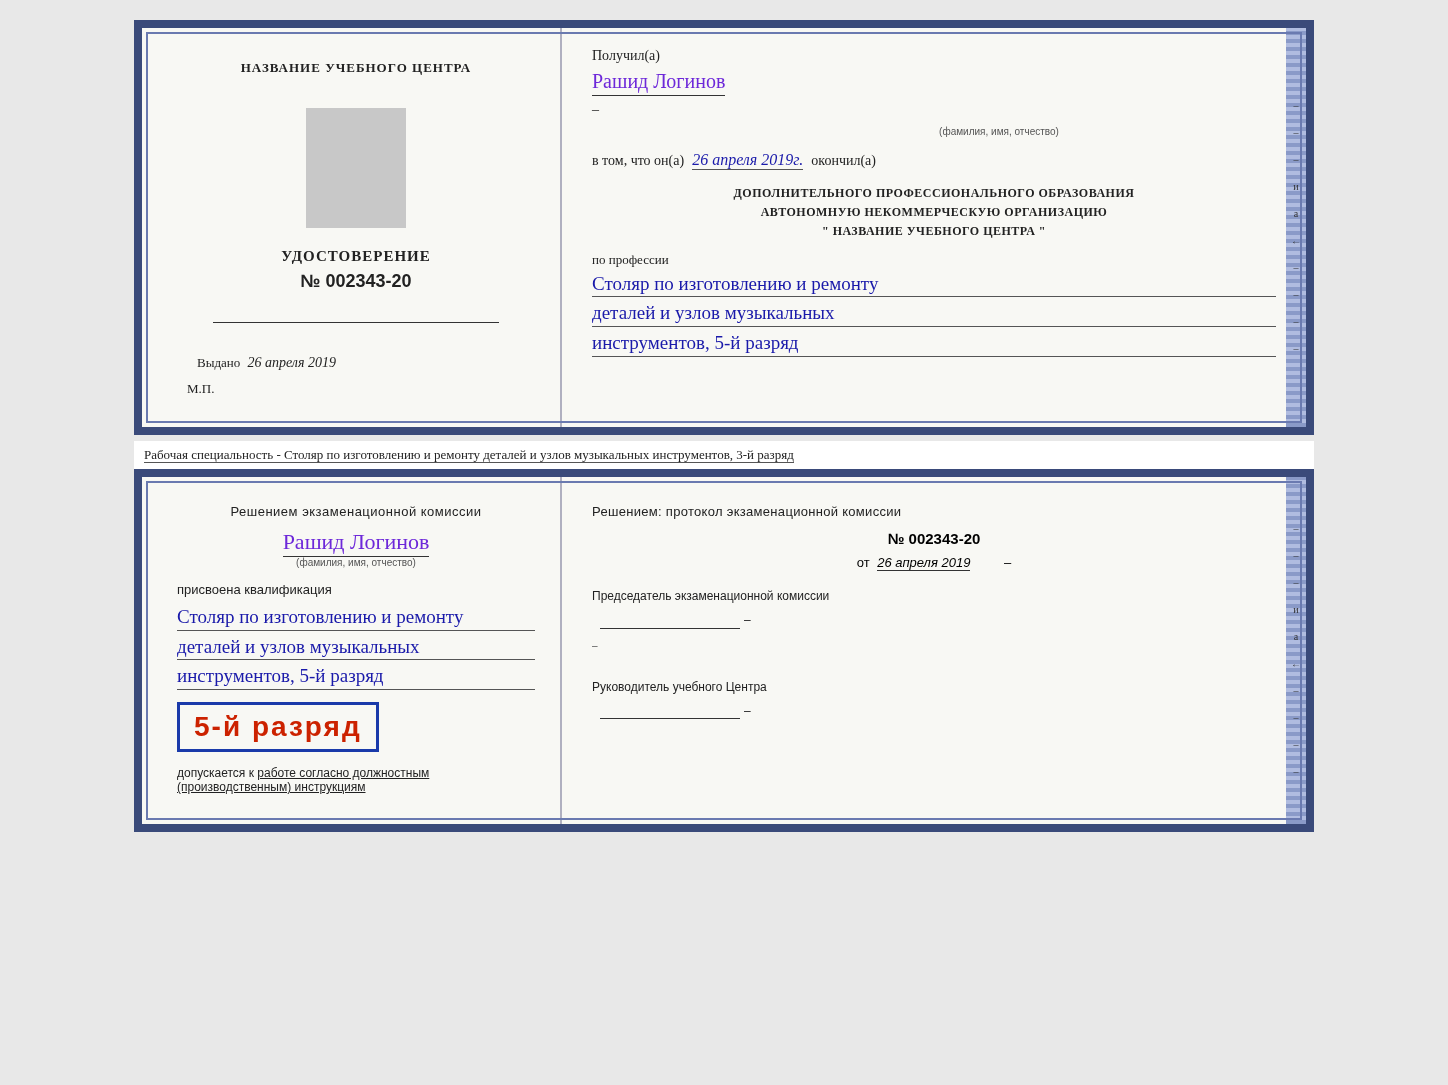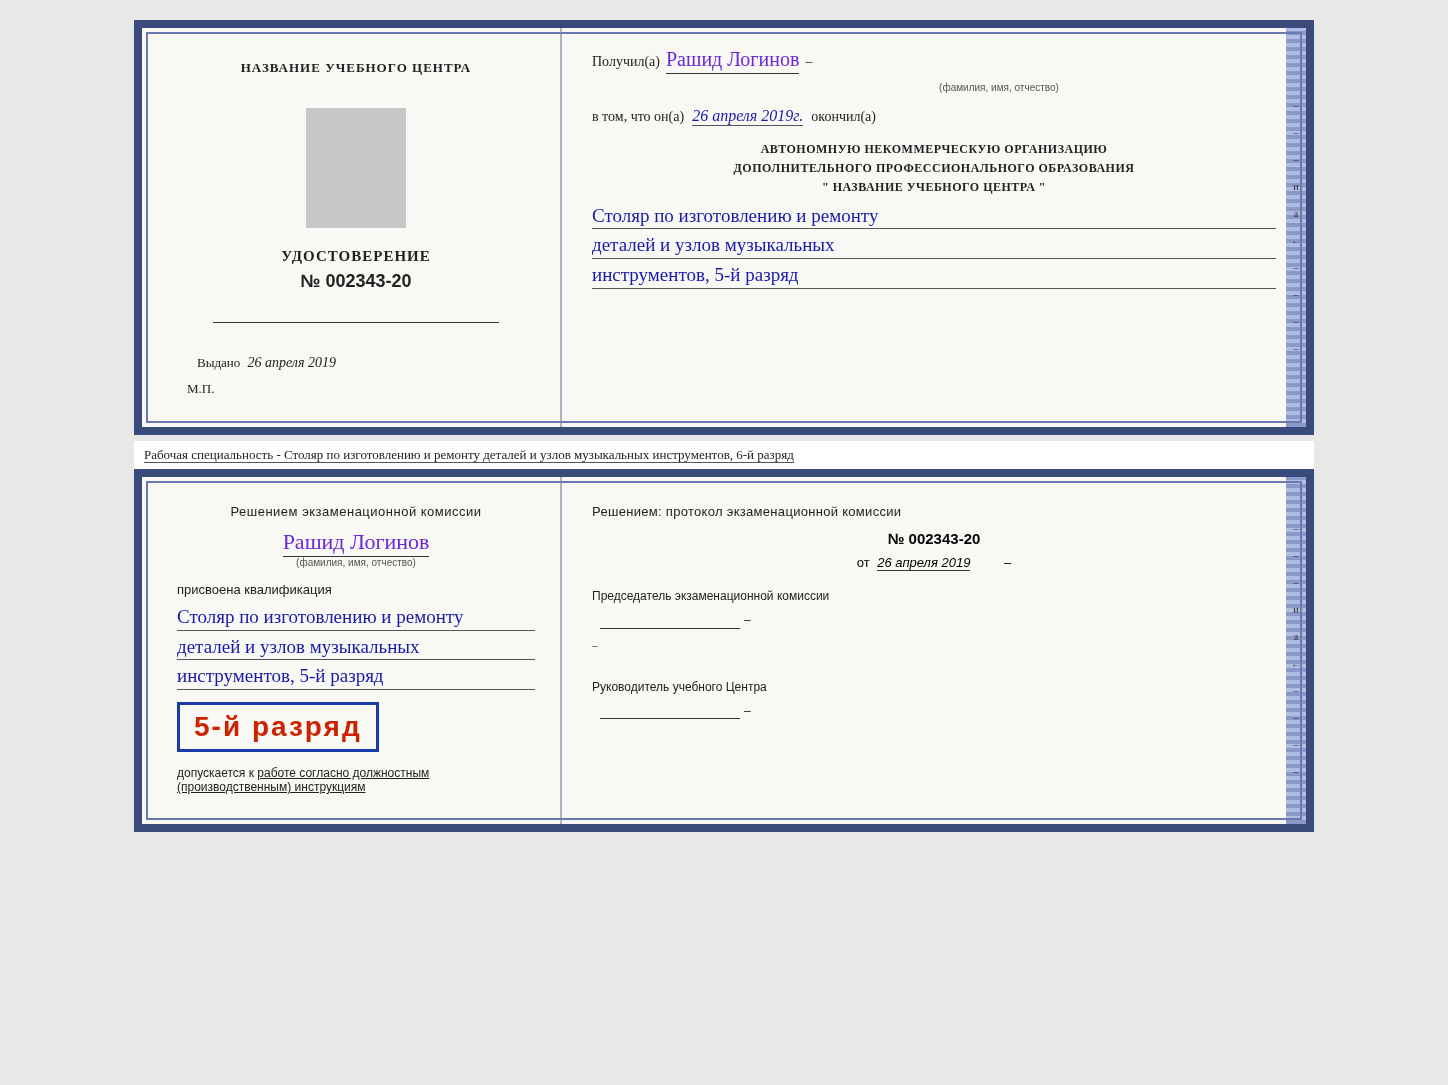--- a/index.html
+++ b/index.html
@@ -114,20 +114,21 @@
     }
 
     
     .recipient-line {
       font-size: 14px;
       color: #222;
       margin-bottom: 8px;
       display: flex;
       align-items: baseline;
       gap: 6px;
+      flex-direction: column;
     }
 
     .handwritten {
       font-family: 'Brush Script MT', cursive, 'Comic Sans MS';
       font-size: 20px;
       color: #6d28d9;
       border-bottom: 1px solid #333;
       padding-bottom: 2px;
       text-align: right;
     }
@@ -338,25 +339,26 @@
 
       <div style="font-size:14px; color:#222; display:flex; align-items:baseline; gap:8px; flex-wrap:wrap;">
         <span>в том, что он(а)</span>
         <span class="handwritten-small">26 апреля 2019г.</span>
         <span style="font-size:14px;">окончил(а)</span>
       </div>
 
       <div class="section-gap"></div>
 
       <div class="institution-block">
+        <div>ДОПОЛНИТЕЛЬНОГО ПРОФЕССИОНАЛЬНОГО ОБРАЗОВАНИЯ</div>
         <div>АВТОНОМНУЮ НЕКОММЕРЧЕСКУЮ ОРГАНИЗАЦИЮ</div>
-        <div>ДОПОЛНИТЕЛЬНОГО ПРОФЕССИОНАЛЬНОГО ОБРАЗОВАНИЯ</div>
         <div>"   НАЗВАНИЕ УЧЕБНОГО ЦЕНТРА   "</div>
       </div>
 
+      <div class="profession-label">по профессии</div>
 
       <span class="handwritten-line">Столяр по изготовлению и ремонту</span>
       <span class="handwritten-line">деталей и узлов музыкальных</span>
       <span class="handwritten-line">инструментов, 5-й разряд</span>
 
       <div class="right-strip-chars">
         <span style="font-size:10px; color:#333;">–</span>
         <span style="font-size:10px; color:#333;">–</span>
         <span style="font-size:10px; color:#333;">–</span>
         <span style="font-size:10px; color:#333;">и</span>
@@ -364,21 +366,21 @@
         <span style="font-size:10px; color:#333;">←</span>
         <span style="font-size:10px; color:#333;">–</span>
         <span style="font-size:10px; color:#333;">–</span>
         <span style="font-size:10px; color:#333;">–</span>
         <span style="font-size:10px; color:#333;">–</span>
       </div>
     </div>
   </div>
 
   <div class="specialty-banner">
-    <span>Рабочая специальность - Столяр по изготовлению и ремонту деталей и узлов музыкальных инструментов, 6-й разряд</span>
+    <span>Рабочая специальность - Столяр по изготовлению и ремонту деталей и узлов музыкальных инструментов, 3-й разряд</span>
   </div>
 
   <div class="doc-card lower-card">
 
     <div class="left-panel">
       <div class="commission-heading">
         <span>Решением экзаменационной комиссии</span>
       </div>
 
       <div style="margin-top:8px;">

